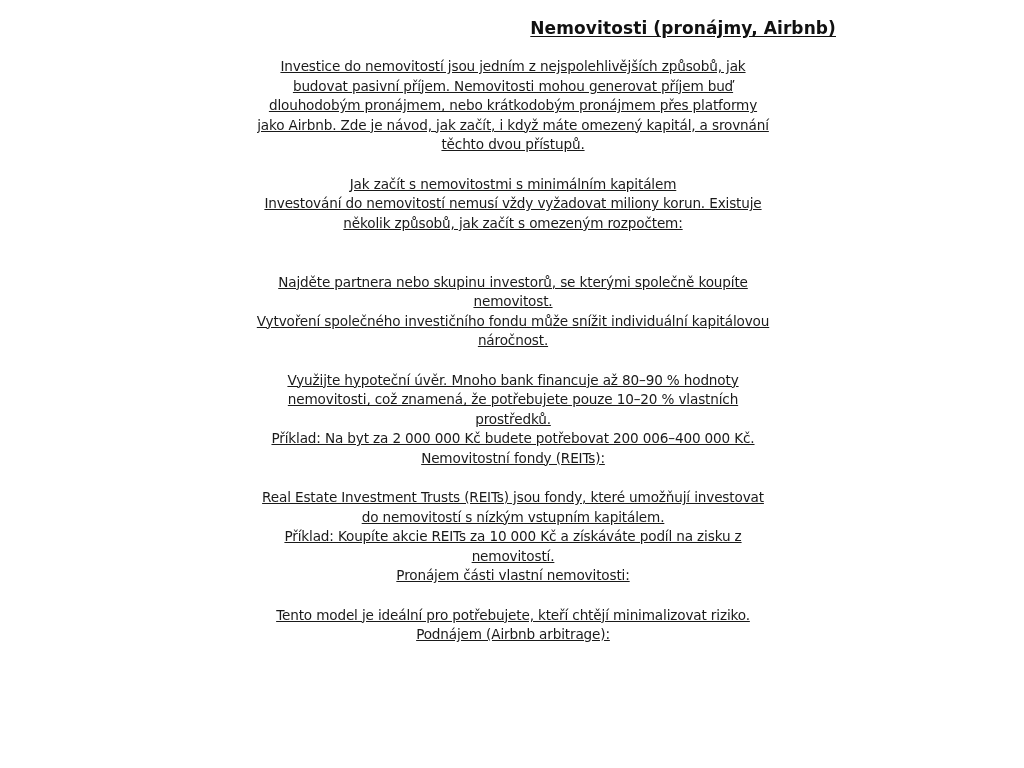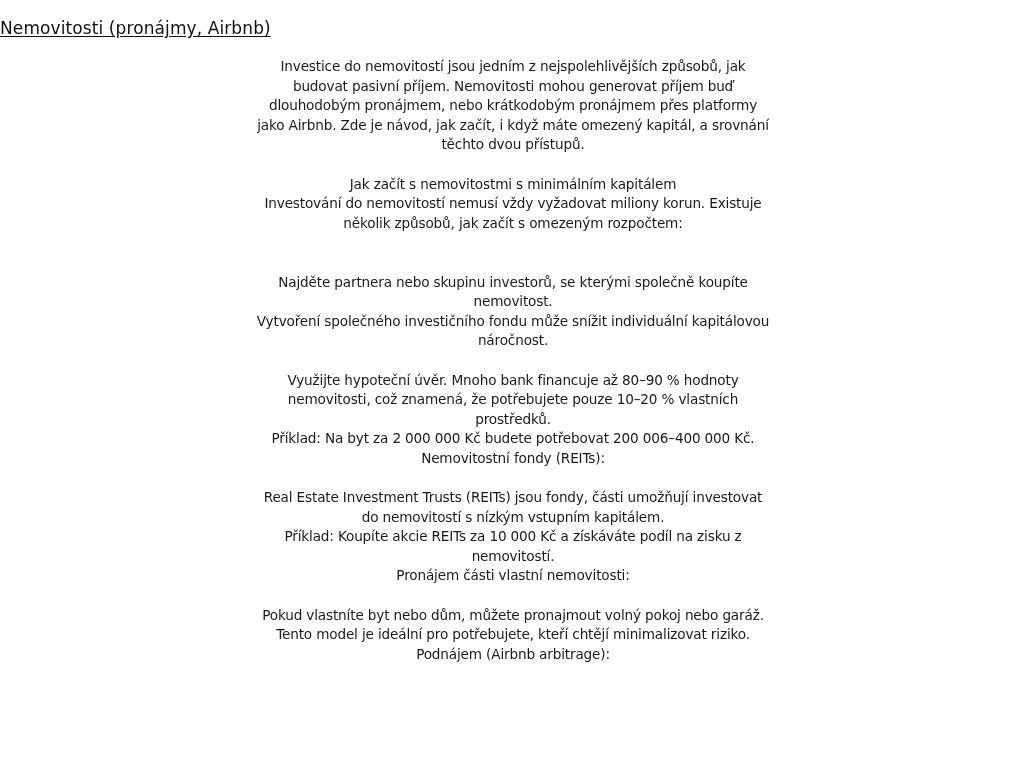--- a/index.html
+++ b/index.html
@@ -17,42 +17,43 @@
     .page {
       position: relative;
       width: 1024px;
       height: 768px;
     }
     .title {
       position: absolute;
       top: 16px;
       left: 0;
       width: 836px;
-      text-align: left;
-      font-weight: normal;
+      text-align: right;
+      font-weight: bold;
       font-size: 17px;
       letter-spacing: 0.1px;
       text-decoration: underline;
       text-underline-offset: 2px;
       color: #111;
       margin: 0;
       line-height: 24px;
     }
     .content {
       position: absolute;
       top: 57px;
       left: 256px;
       width: 514px;
       text-align: center;
       font-size: 13.6px;
       line-height: 19.6px;
       letter-spacing: -0.15px;
     }
     .content p {
       margin: 0;
+      text-decoration: underline;
     }
     .gap {
       height: 19.6px;
     }
   </style>
 </head>
 <body>
 
 <div class="page">
   <h1 class="title">Nemovitosti (pronájmy, Airbnb)</h1>
@@ -68,23 +69,22 @@
     <div class="gap"></div>
     <p>Najděte partnera nebo skupinu investorů, se kterými společně koupíte nemovitost.</p>
     <p>Vytvoření společného investičního fondu může snížit individuální kapitálovou náročnost.</p>
 
     <div class="gap"></div>
     <p>Využijte hypoteční úvěr. Mnoho bank financuje až 80–90 % hodnoty nemovitosti, což znamená, že potřebujete pouze 10–20 % vlastních prostředků.</p>
     <p>Příklad: Na byt za 2 000 000 Kč budete potřebovat 200 006–400 000 Kč.</p>
 
     <p>Nemovitostní fondy (REITs):</p>
     <div class="gap"></div>
-    <p>Real Estate Investment Trusts (REITs) jsou fondy, části umožňují investovat do nemovitostí s nízkým vstupním kapitálem.</p>
+    <p>Real Estate Investment Trusts (REITs) jsou fondy, které umožňují investovat do nemovitostí s nízkým vstupním kapitálem.</p>
     <p>Příklad: Koupíte akcie REITs za 10 000 Kč a získáváte podíl na zisku z nemovitostí.</p>
 
     <p>Pronájem části vlastní nemovitosti:</p>
     <div class="gap"></div>
-    <p>Pokud vlastníte byt nebo dům, můžete pronajmout volný pokoj nebo garáž.</p>
     <p>Tento model je ideální pro potřebujete, kteří chtějí minimalizovat riziko.</p>
 
     <p>Podnájem (Airbnb arbitrage):</p>
   </div>
 </div>
 
 </body></html>

